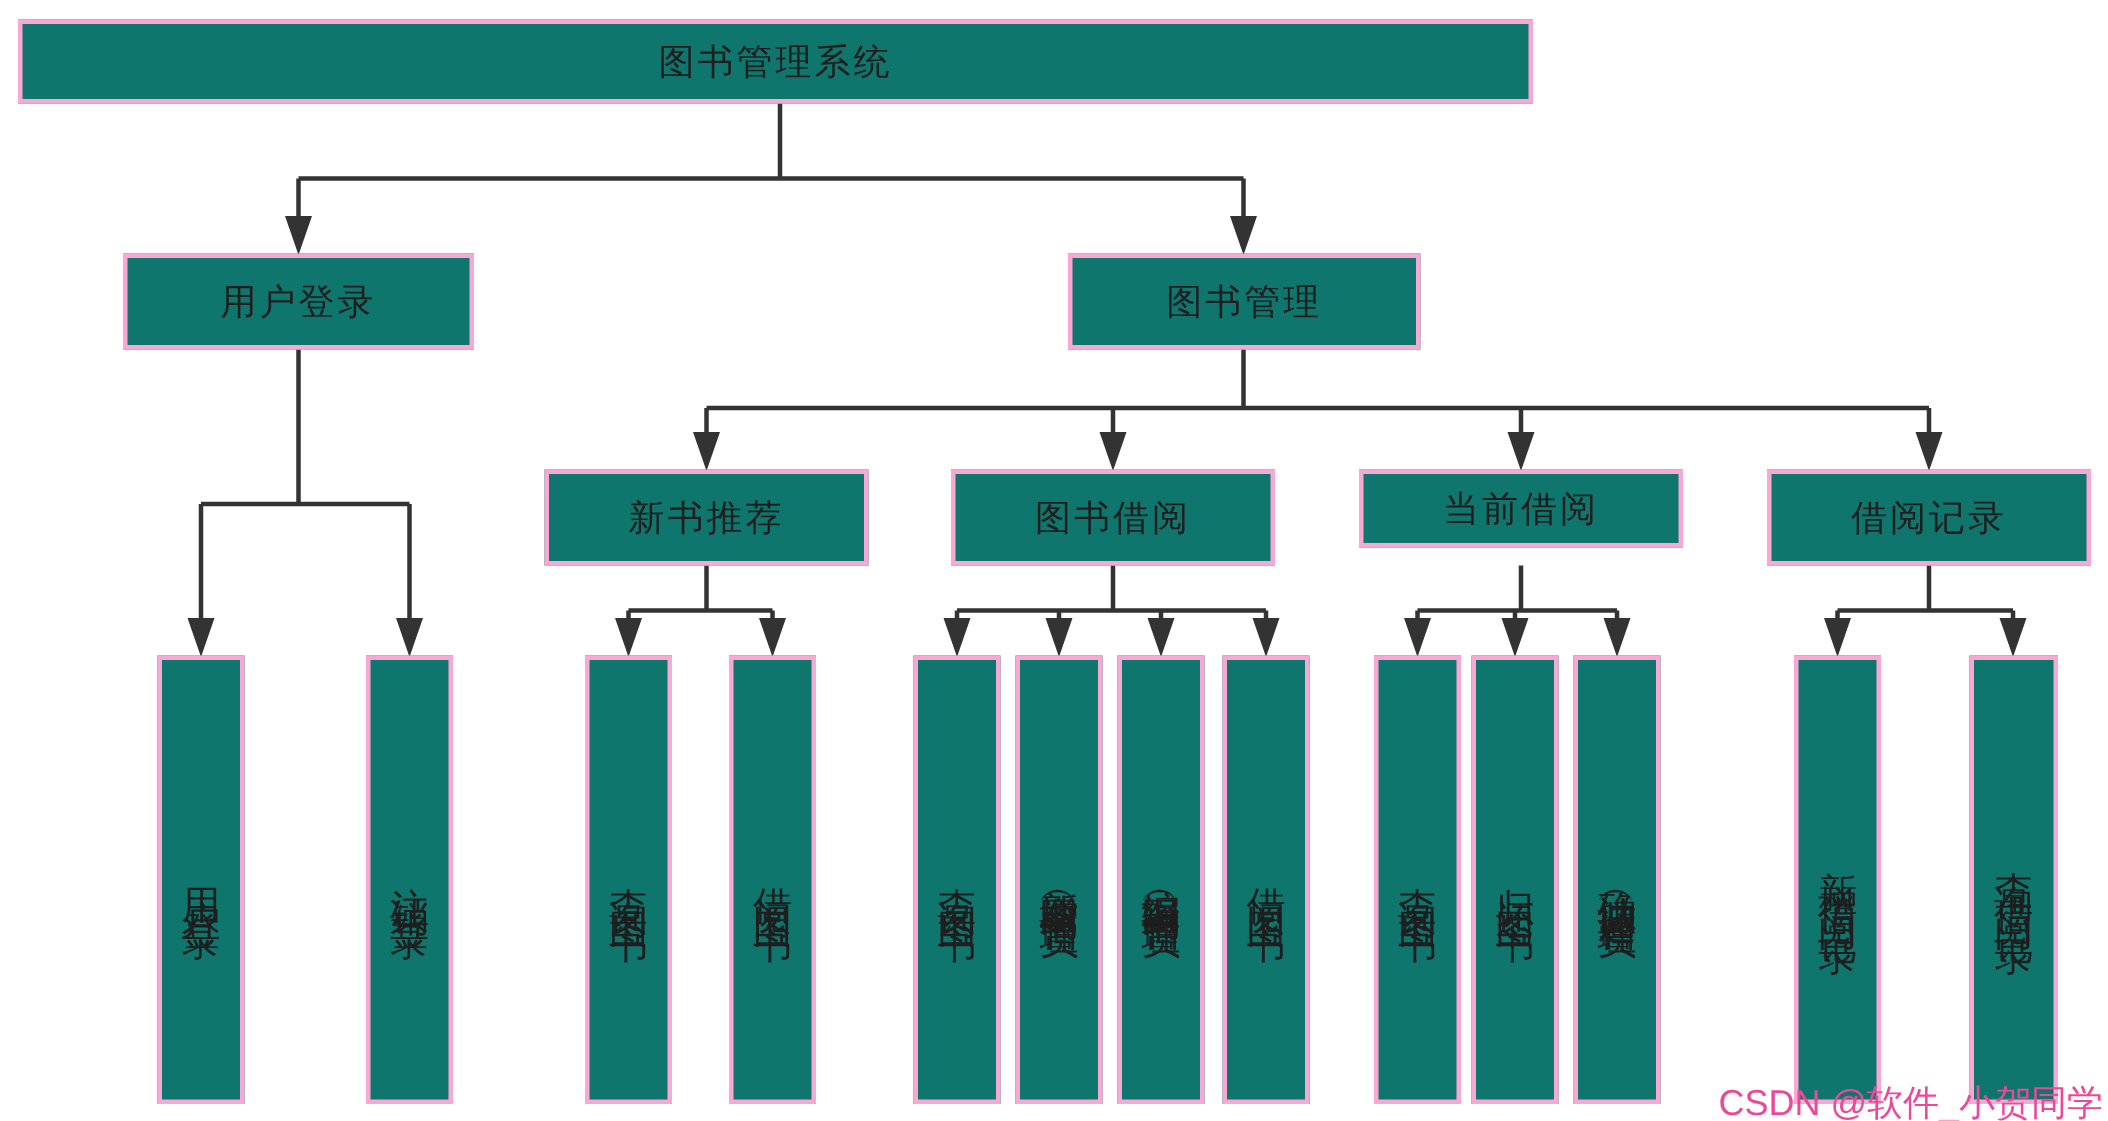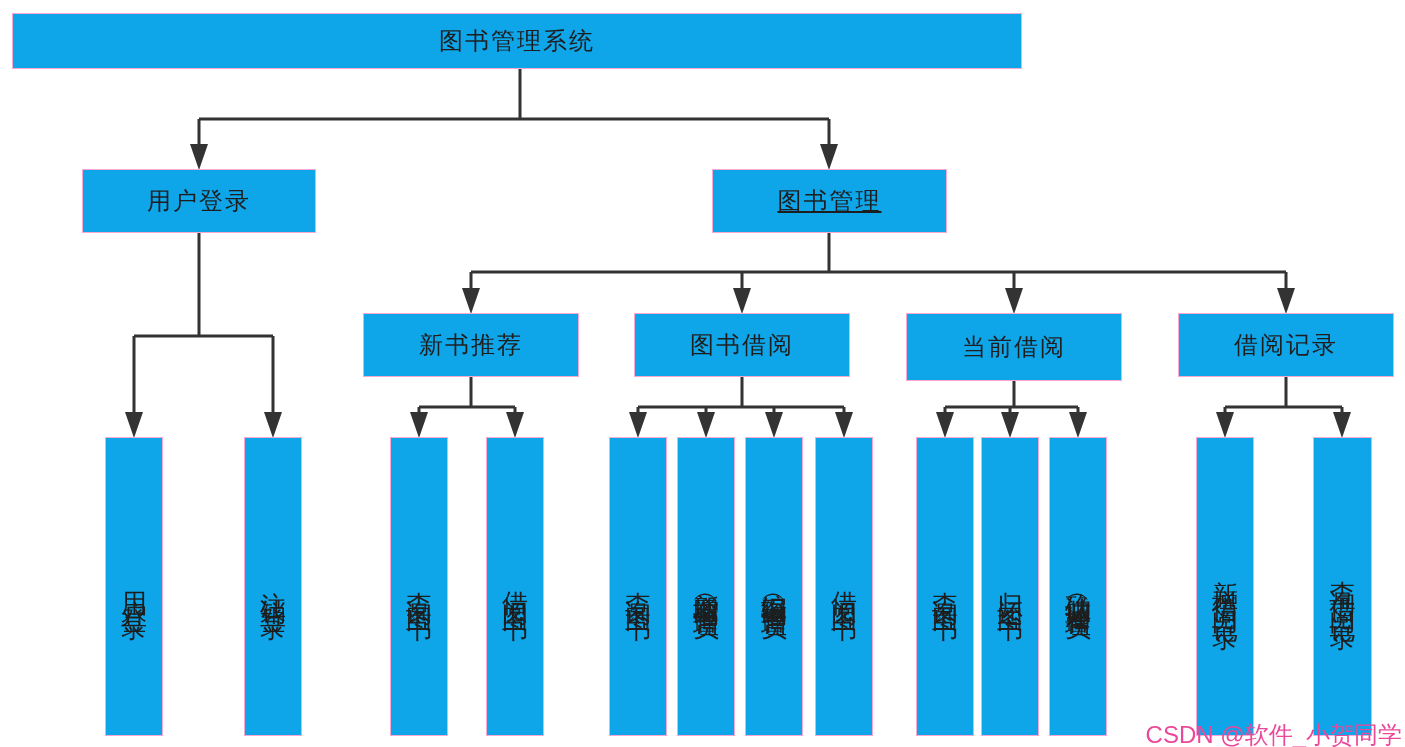--- a/index.html
+++ b/index.html
@@ -15,22 +15,22 @@
     overflow: hidden;
   }
   .connectors {
     position: absolute;
     left: 0; top: 0;
     width: 1405px; height: 747px;
   }
   .box {
     position: absolute;
     box-sizing: border-box;
-    border: 1px solid #f9a8d4;
-    background: #0ea5e9;
+    border: 3px solid #f9a8d4;
+    background: #0f766e;
     display: flex;
     align-items: center;
     justify-content: center;
     color: #1e1e1e;
   }
   .hbox { font-size: 24px; letter-spacing: 2px; }
   .vbox span {
     writing-mode: vertical-rl;
     font-size: 26px;
     line-height: 1.12;
@@ -88,25 +88,25 @@
       <polygon points="1001,412 1019,412 1010,438"></polygon>
       <polygon points="1069,412 1087,412 1078,438"></polygon>
       <polygon points="1216,412 1234,412 1225,438"></polygon>
       <polygon points="1333,412 1351,412 1342,438"></polygon>
     </g>
   </svg>
 
   <div class="box hbox" style="left:12px; top:13px; width:1010px; height:56px;">图书管理系统</div>
 
   <div class="box hbox" style="left:82px; top:169px; width:234px; height:64px;">用户登录</div>
-  <div class="box hbox" style="left:712px; top:169px; width:235px; height:64px;text-decoration:underline;">图书管理</div>
+  <div class="box hbox" style="left:712px; top:169px; width:235px; height:64px;">图书管理</div>
 
   <div class="box hbox" style="left:363px; top:313px; width:216px; height:64px;text-align:right;">新书推荐</div>
   <div class="box hbox" style="left:634px; top:313px; width:216px; height:64px;font-family:Liberation Mono, monospace;">图书借阅</div>
-  <div class="box hbox" style="left:906px; top:313px; width:216px; height:68px;">当前借阅</div>
+  <div class="box hbox" style="left:906px; top:313px; width:216px; height:52px;">当前借阅</div>
   <div class="box hbox" style="left:1178px; top:313px; width:216px; height:64px;">借阅记录</div>
 
   <div class="box vbox" style="left:105px; top:437px; width:58px; height:299px;">
     <span class="v4">用户登录</span>
   </div>
   <div class="box vbox" style="left:244px; top:437px; width:58px; height:299px;">
     <span class="v4">注销登录</span>
   </div>
 
   <div class="box vbox" style="left:390px; top:437px; width:58px; height:299px;">

